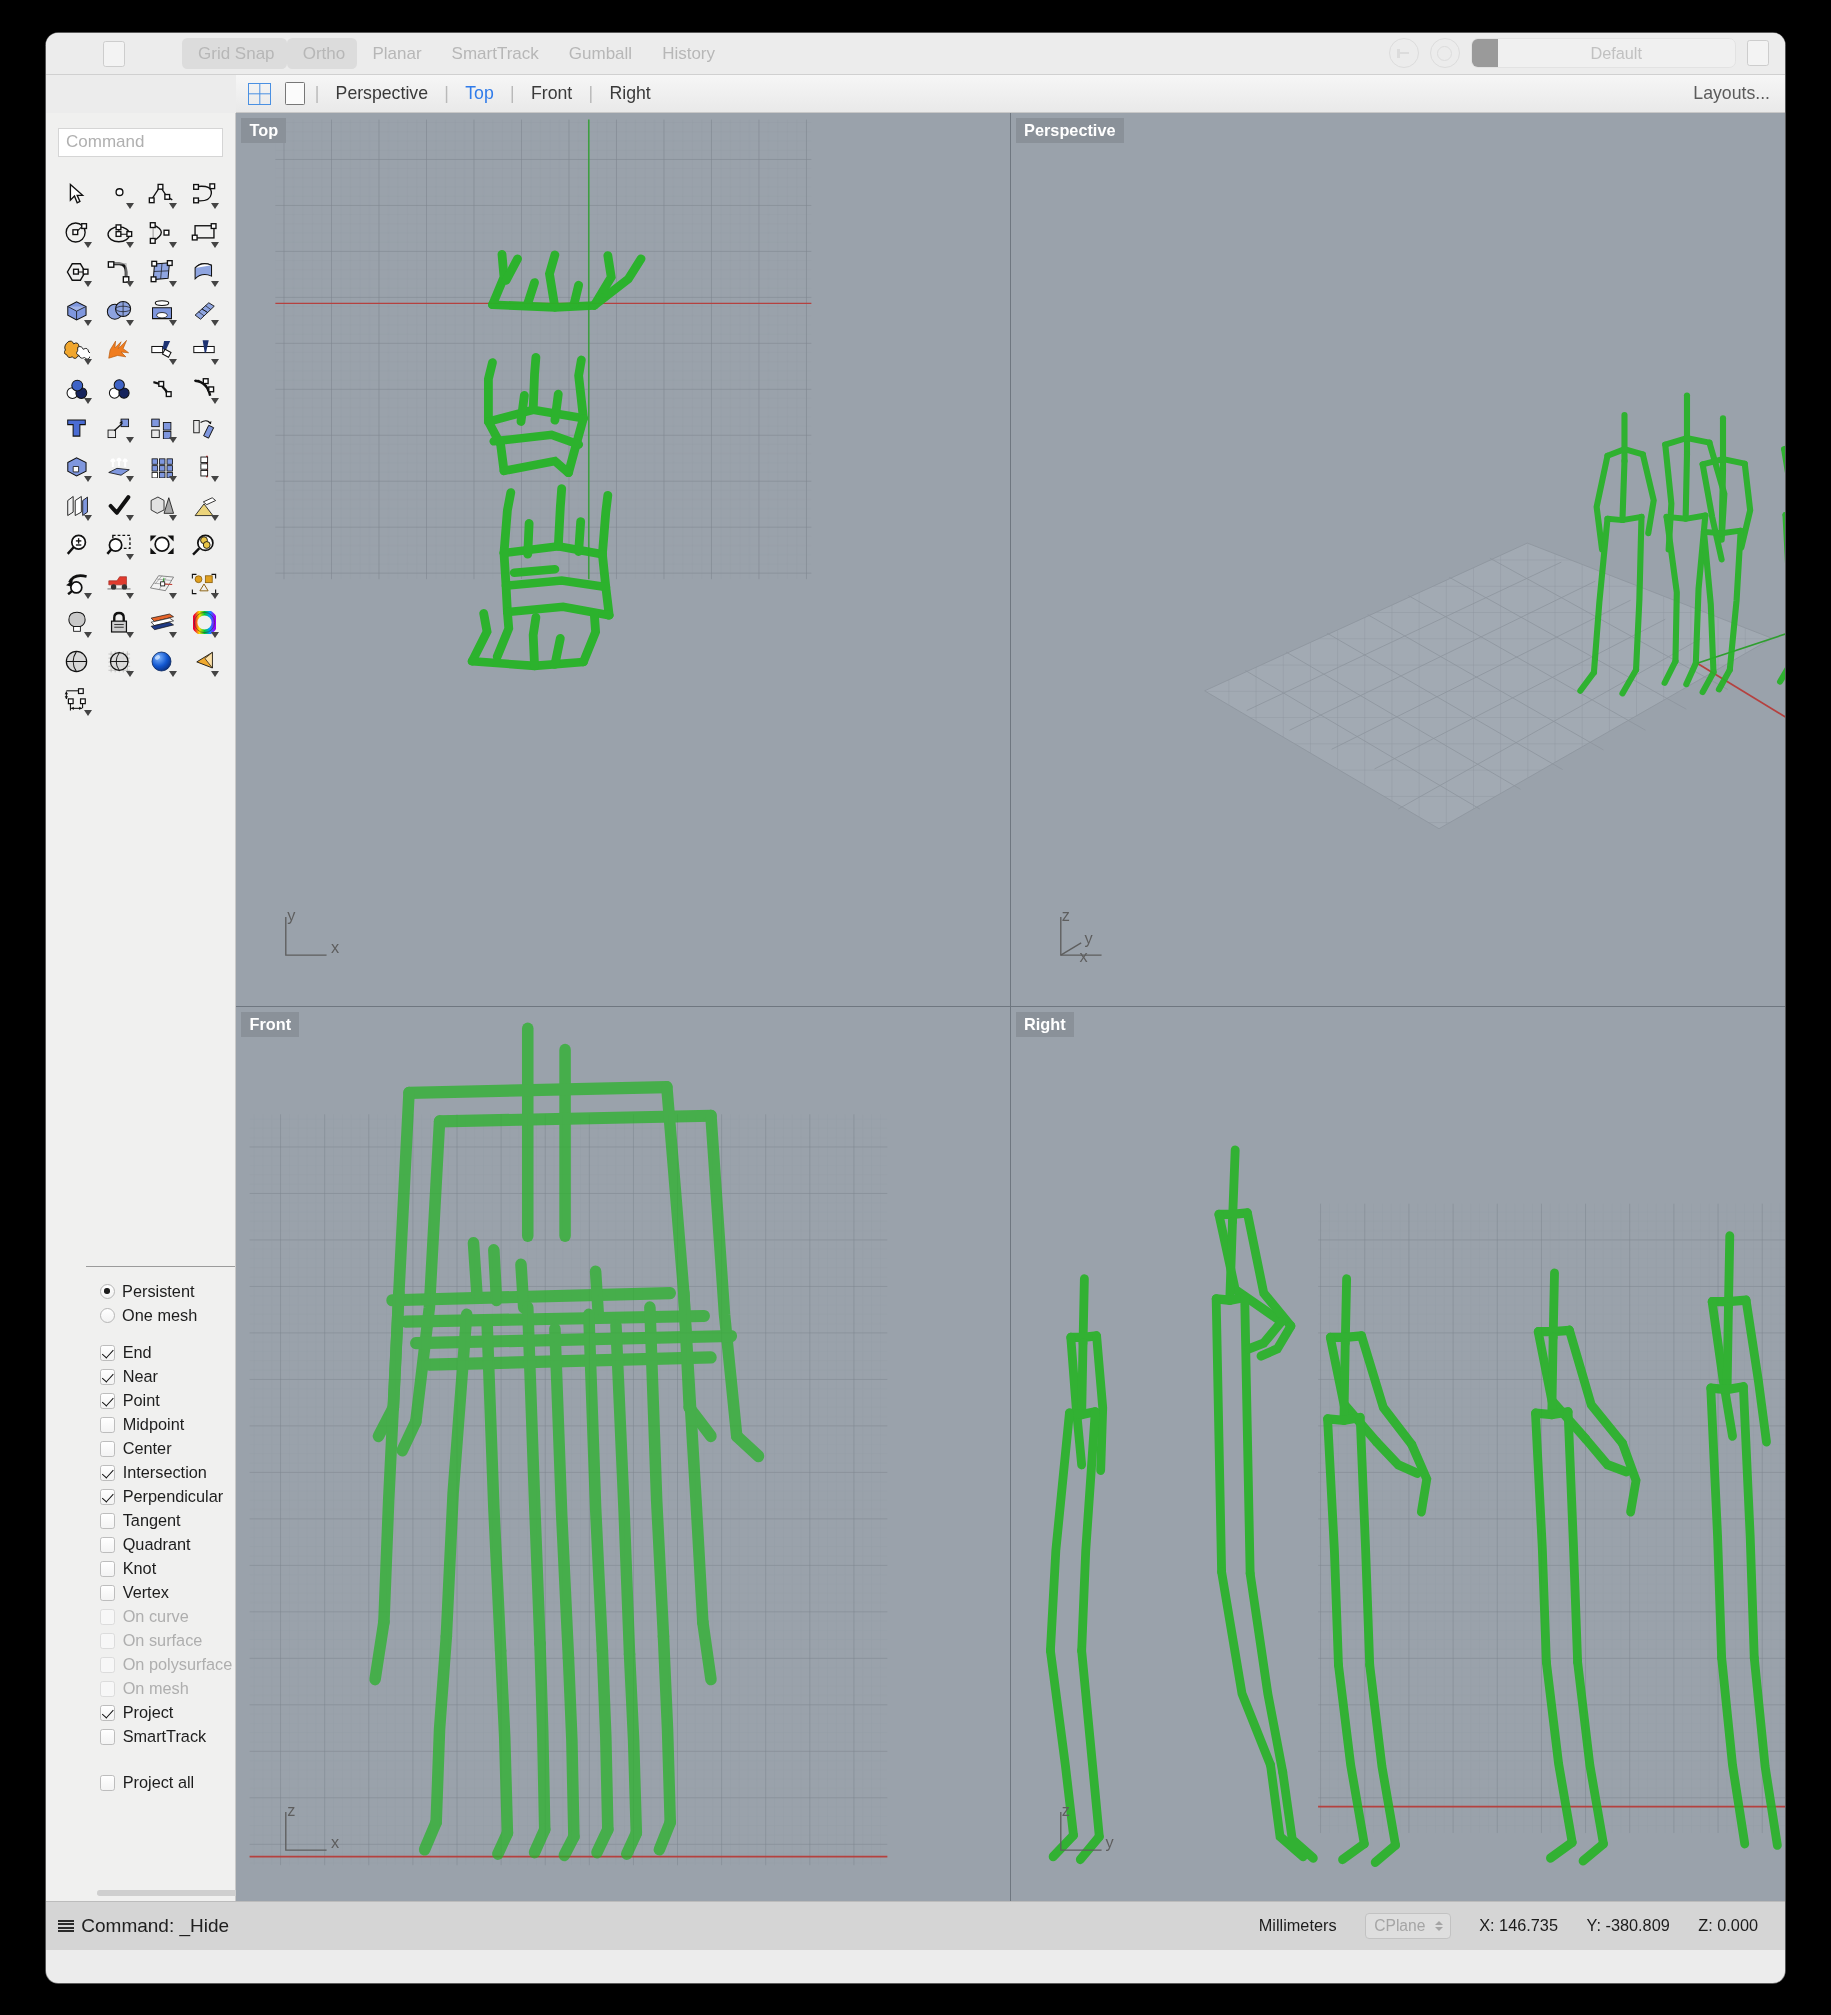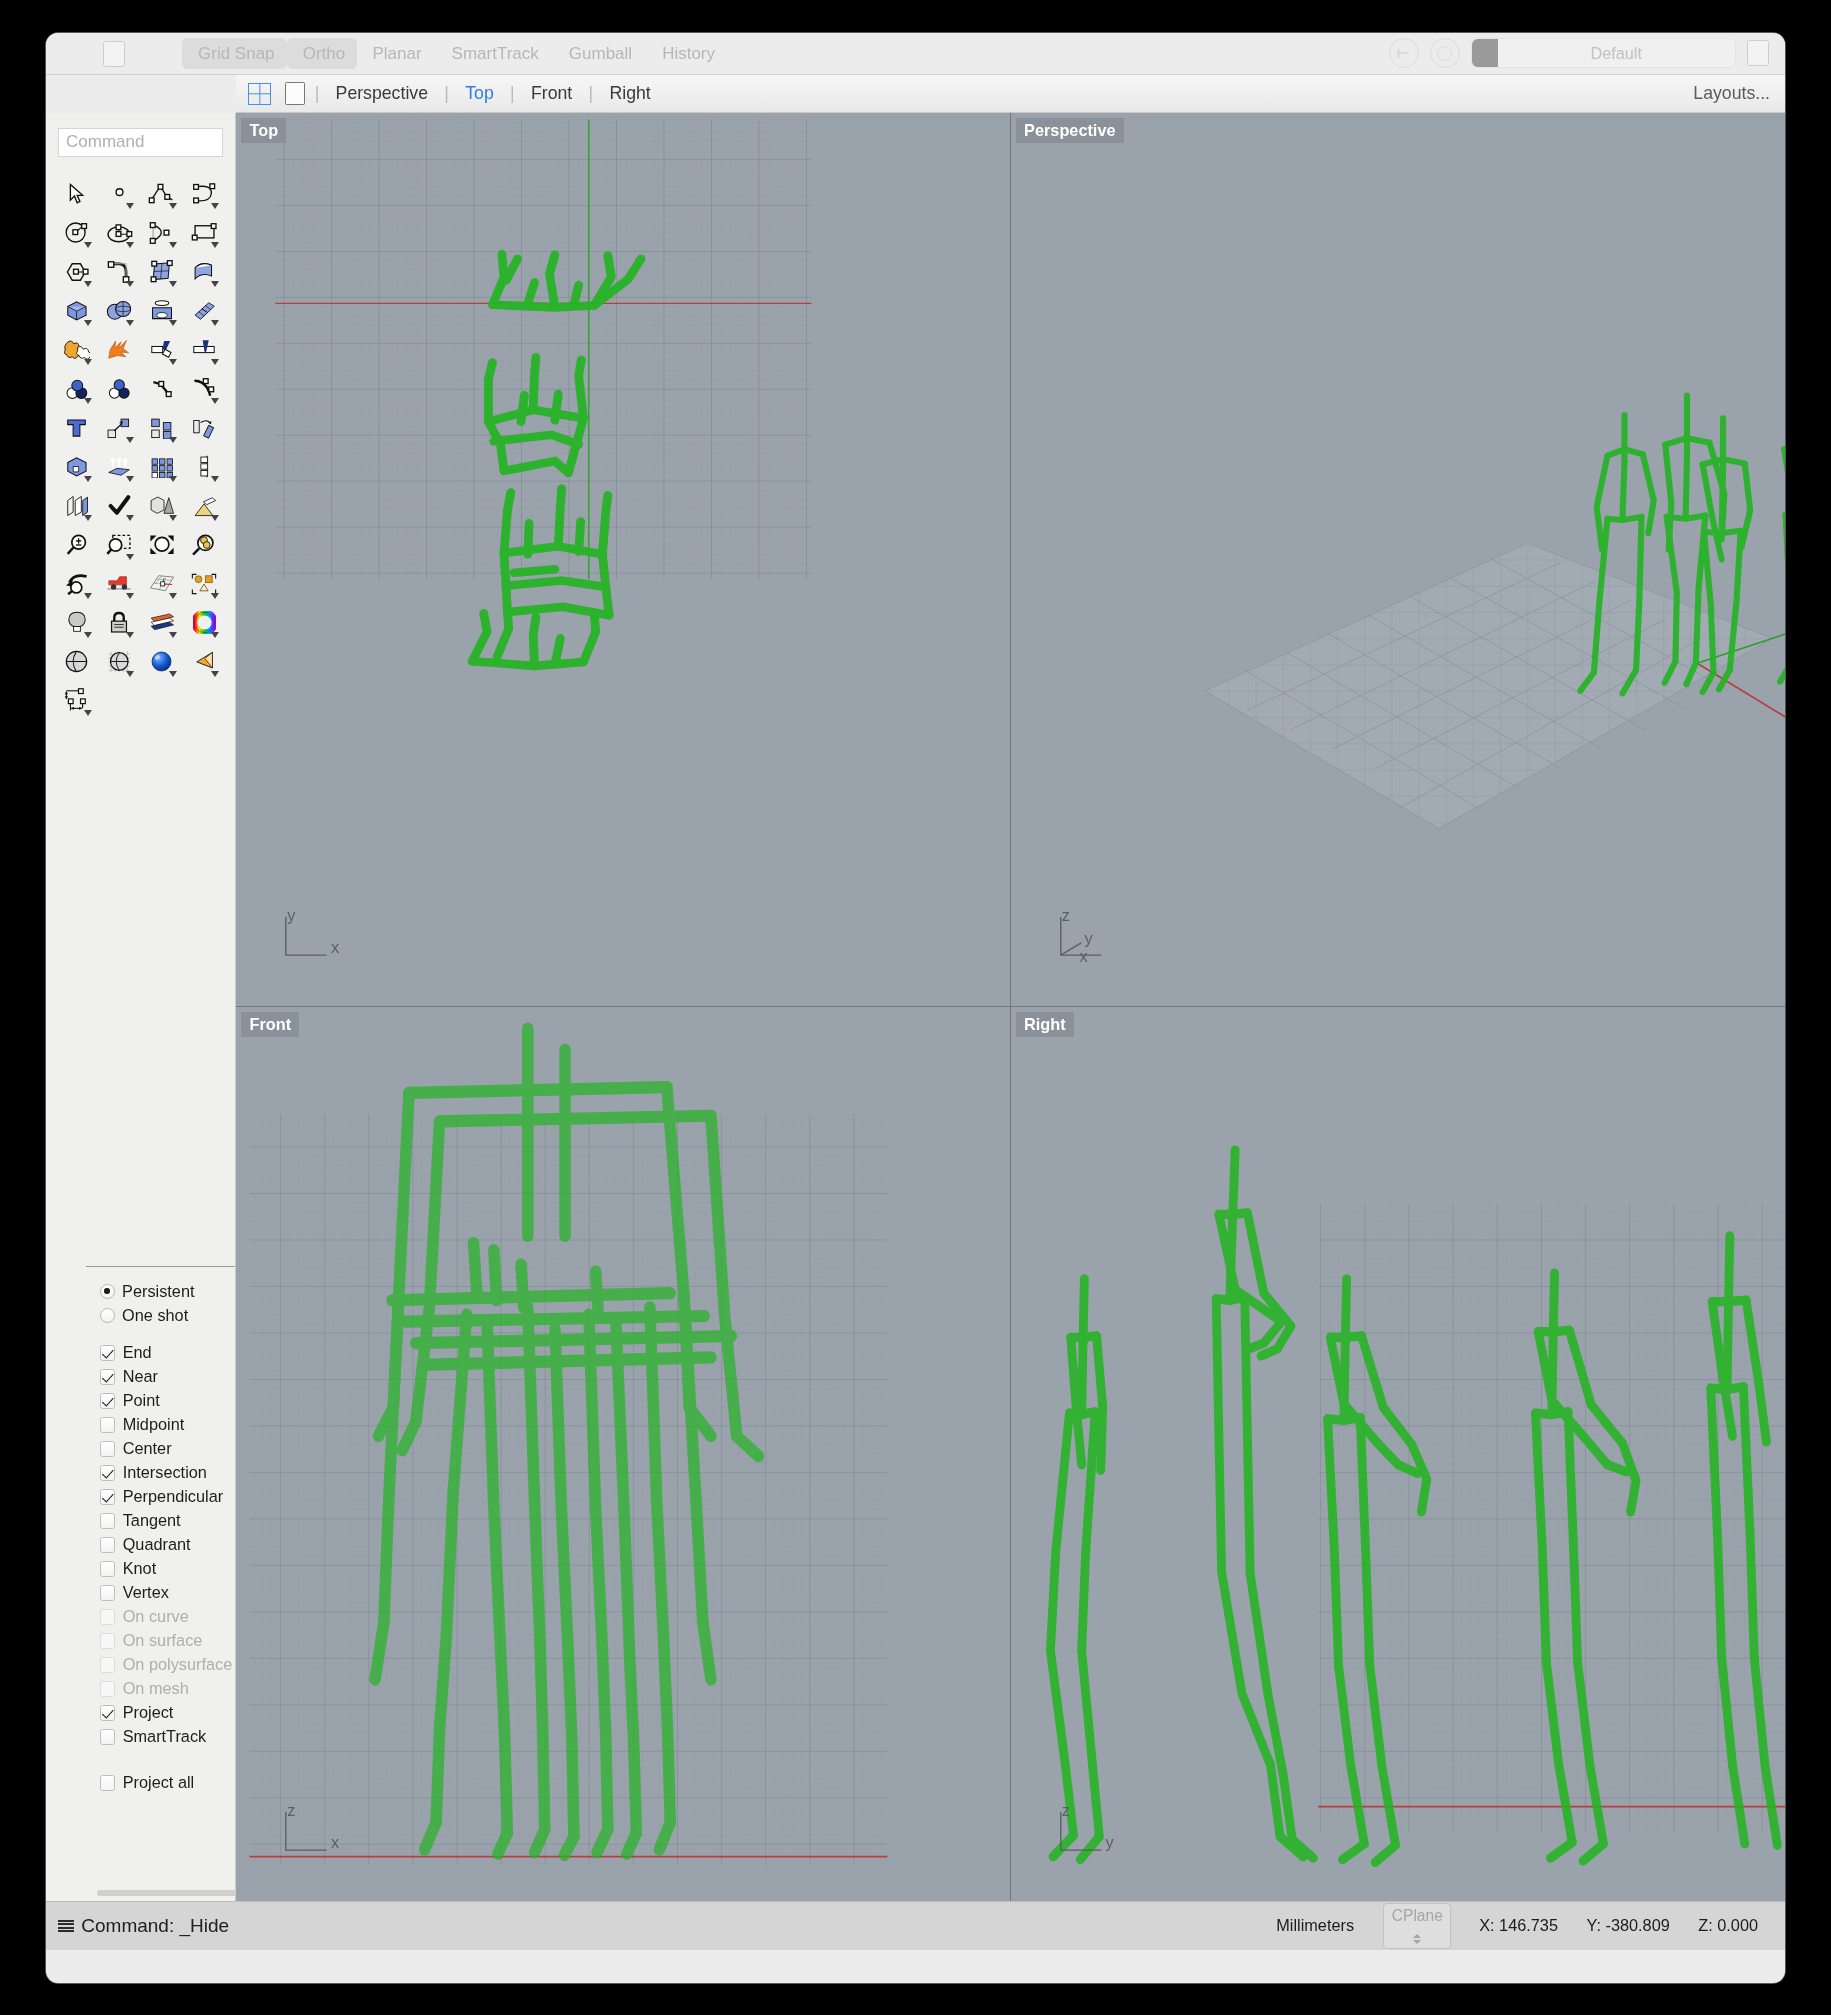--- a/index.html
+++ b/index.html
@@ -325,21 +325,20 @@
     font-size: 16.3px; color: #1c1c1c;
   }
   #cplane-select {
     border: 0.7px solid #c2c2c2;
     border-radius: 4.1px;
     background: #dedede;
     padding: 2.7px 6.8px 3.4px 8.2px;
     color: #a5a5a5;
     display: flex; align-items: center; gap: 9.5px;
     font-size: 15.6px;
-    flex-direction: column;
   }
   .stepper { display:flex; flex-direction: column; gap: 2px; }
   .stepper i {
     width: 0; height: 0;
     border-left: 4.1px solid transparent; border-right: 4.1px solid transparent;
   }
   .stepper .up { border-bottom: 4.8px solid #a5a5a5; }
   .stepper .dn { border-top: 4.8px solid #a5a5a5; }
 </style>
 </head>
@@ -891,21 +890,21 @@
 
       <div id="osnap-panel">
         <div class="radio-row">
           <div class="radio">
               <div class="rdot"></div>
             </div>
           <span class="osnap-label">Persistent</span>
         </div>
         <div class="radio-row">
           <div class="radio off"></div>
-          <span class="osnap-label">One shot</span>
+          <span class="osnap-label">One mesh</span>
         </div>
         <div class="gap-sm"></div>
 
         <div class="chk-row osnap-row">
           <div class="chk checked"></div>
           <span class="osnap-label">End</span>
         </div>
         <div class="chk-row osnap-row">
           <div class="chk checked"></div>
           <span class="osnap-label">Near</span>

